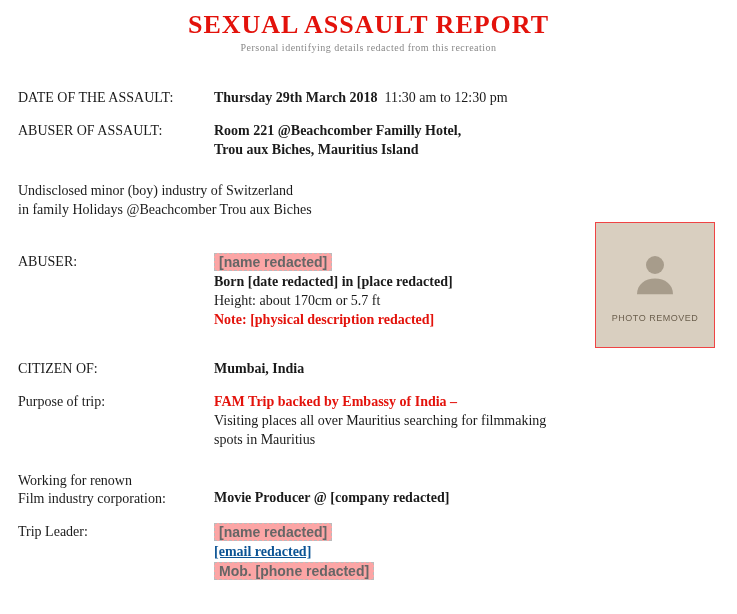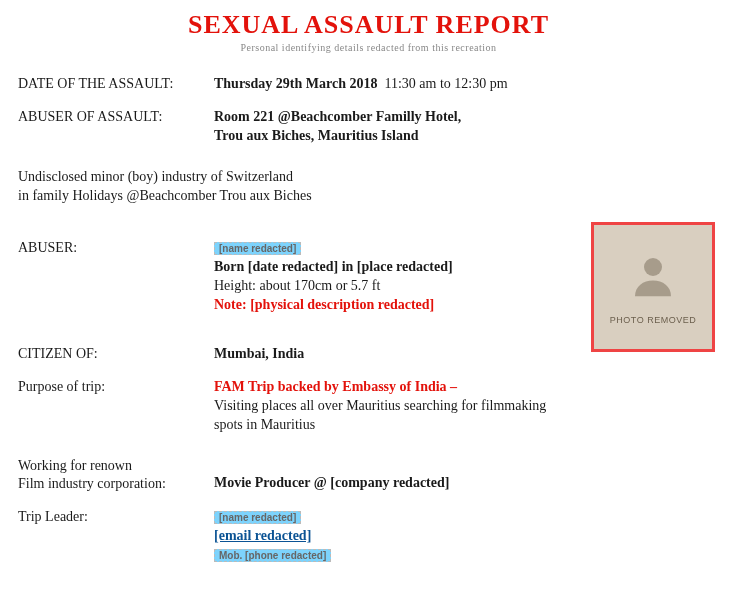--- a/index.html
+++ b/index.html
@@ -30,21 +30,21 @@
   }
   .redaction-banner {
     text-align: center;
     font-family: Liberation Serif, serif;
     font-size: 10px;
     color: #888888;
     letter-spacing: 0.5px;
     margin-top: 2px;
   }
   .rows {
-    margin-top: 22px;
+    margin-top: 36px;
   }
   .row {
     display: flex;
     align-items: flex-start;
     margin-bottom: 22px;
   }
   .row .label {
     width: 196px;
     flex: 0 0 196px;
     font-size: 14px;
@@ -53,39 +53,39 @@
   .row .value {
     flex: 1 1 auto;
     font-size: 14px;
     line-height: 1.35;
     max-width: 380px;
   }
   .b { font-weight: bold; }
   .red { color: #e3120b; font-weight: bold; }
   .redacted {
     color: #666666;
-    background: #7dd3fc;
+    background: #fca5a5;
     border: 1px dashed #bbbbbb;
     padding: 0 4px;
     font-family: "Liberation Sans", sans-serif;
-    font-size: 10px;
+    font-size: 14px;
   }
   a.email-link {
     color: #0b5394;
     font-weight: bold;
     text-decoration: underline;
   }
   .photo-box {
     position: absolute;
     right: 22px;
     top: 222px;
     width: 118px;
     height: 124px;
     background: #d9cfc0;
-    border: 3px solid #ef4444;
+    border: 1px solid #ef4444;
     display: flex;
     flex-direction: column;
     align-items: center;
     justify-content: center;
     gap: 12px;
   }
   .photo-box .silhouette {
     width: 54px;
     height: 54px;
     opacity: 0.45;

